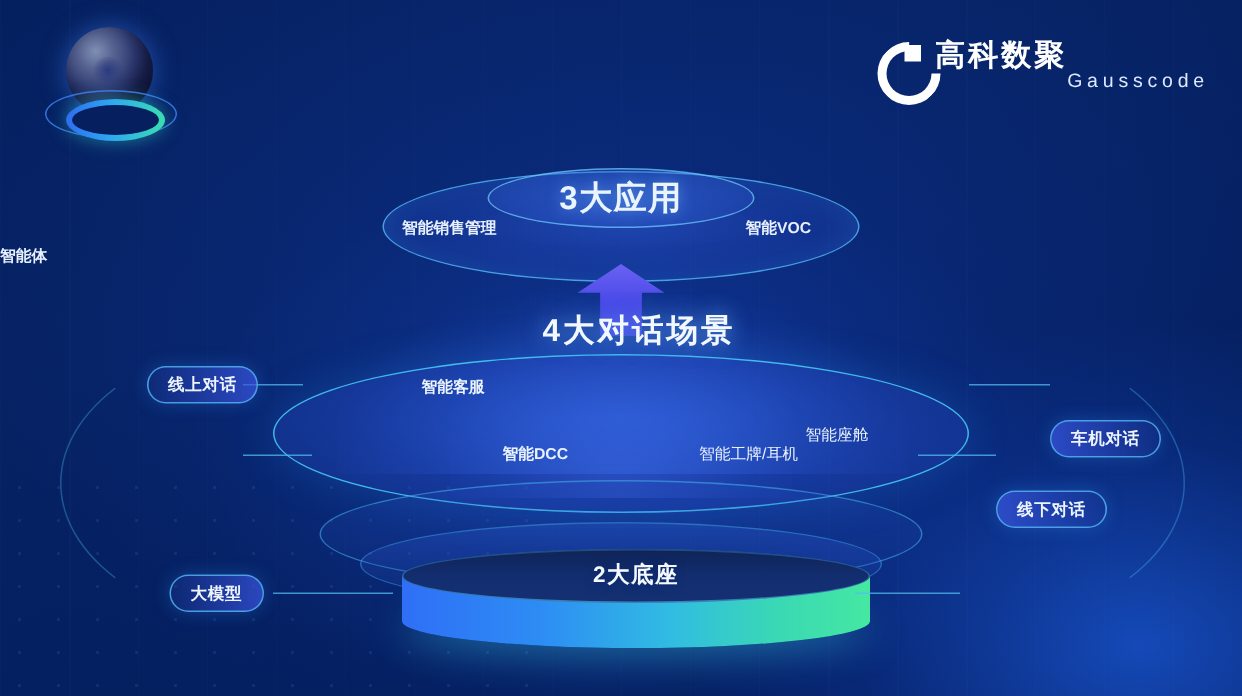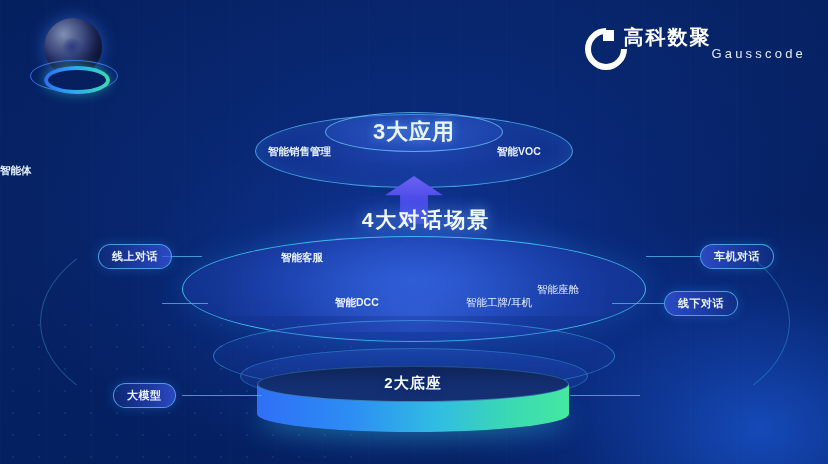--- a/index.html
+++ b/index.html
@@ -143,21 +143,21 @@
     border:1px solid rgba(70,180,235,.55);
     background:linear-gradient(180deg, rgba(40,84,200,.22) 0%, rgba(30,64,170,.10) 100%);
   }
   .deco2{
     left:240px;top:252px;width:348px;height:56px;
     border:1px solid rgba(70,180,235,.40);
     background:linear-gradient(180deg, rgba(46,94,214,.30) 0%, rgba(32,68,176,.12) 100%);
   }
 
   
-  .cyl{position:absolute;left:257px;top:270px;width:376px;height:62px;}
+  .cyl{position:absolute;left:268px;top:270px;width:376px;height:62px;}
   .cyl-top{
     position:absolute;left:0;top:0;width:312px;height:36px;border-radius:50%;
     background:linear-gradient(180deg,#14306f 0%,#15347c 45%,#143072 100%);
     border:1px solid rgba(90,200,245,.55);box-sizing:border-box;
   }
   .cyl-body{
     position:absolute;left:0;top:18px;width:312px;height:30px;
     background:linear-gradient(90deg,#2f6ff6 0%,#2d8df4 30%,#31bde2 58%,#3ad8b4 80%,#45e8a2 100%);
   }
   .cyl-bottom{
@@ -180,20 +180,21 @@
     position:absolute;height:25px;padding:0 13px;border-radius:13px;
     display:flex;align-items:center;justify-content:center;
     font-size:11px;font-weight:bold;color:#ecf4ff;letter-spacing:.5px;
     border:1px solid rgba(82,176,240,.85);
     background:linear-gradient(90deg, rgba(32,62,160,.25) 0%, rgba(58,86,225,.72) 100%);
     box-shadow:0 0 12px rgba(50,140,240,.30);
     white-space:nowrap;box-sizing:border-box;
   }
   .pill.right-side{
     background:linear-gradient(270deg, rgba(32,62,160,.25) 0%, rgba(58,86,225,.72) 100%);
+    margin-top:36px;
   }
   .p-l1{left:98px;top:148px;}
   .p-l2{left:82px;top:195px;}
   .p-r1{left:700px;top:148px;}
   .p-r2{left:664px;top:195px;}
   .p-b1{left:113px;top:287px;}
   .p-b2{left:640px;top:287px;}
 
   .conn{position:absolute;height:1px;background:rgba(80,190,240,.75);}
   .c-l1{left:162px;top:160px;width:40px;}

